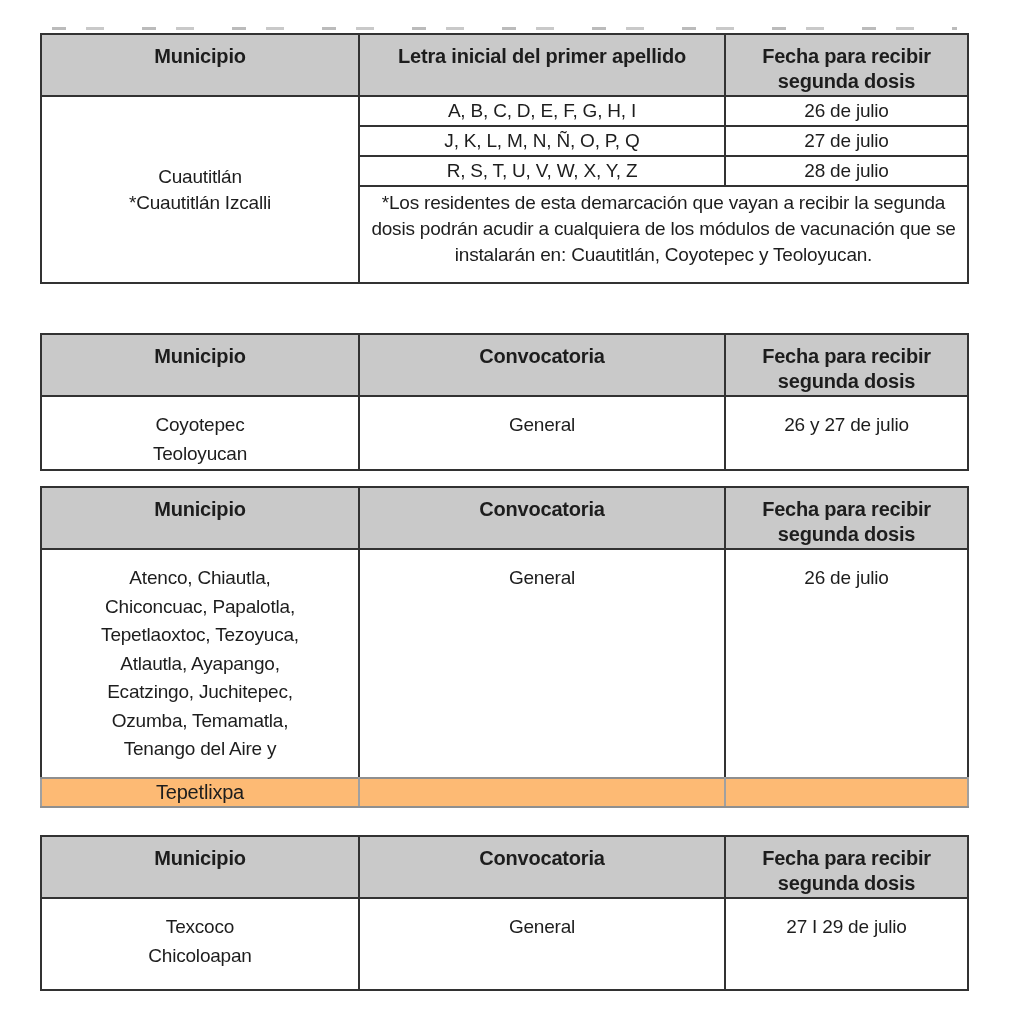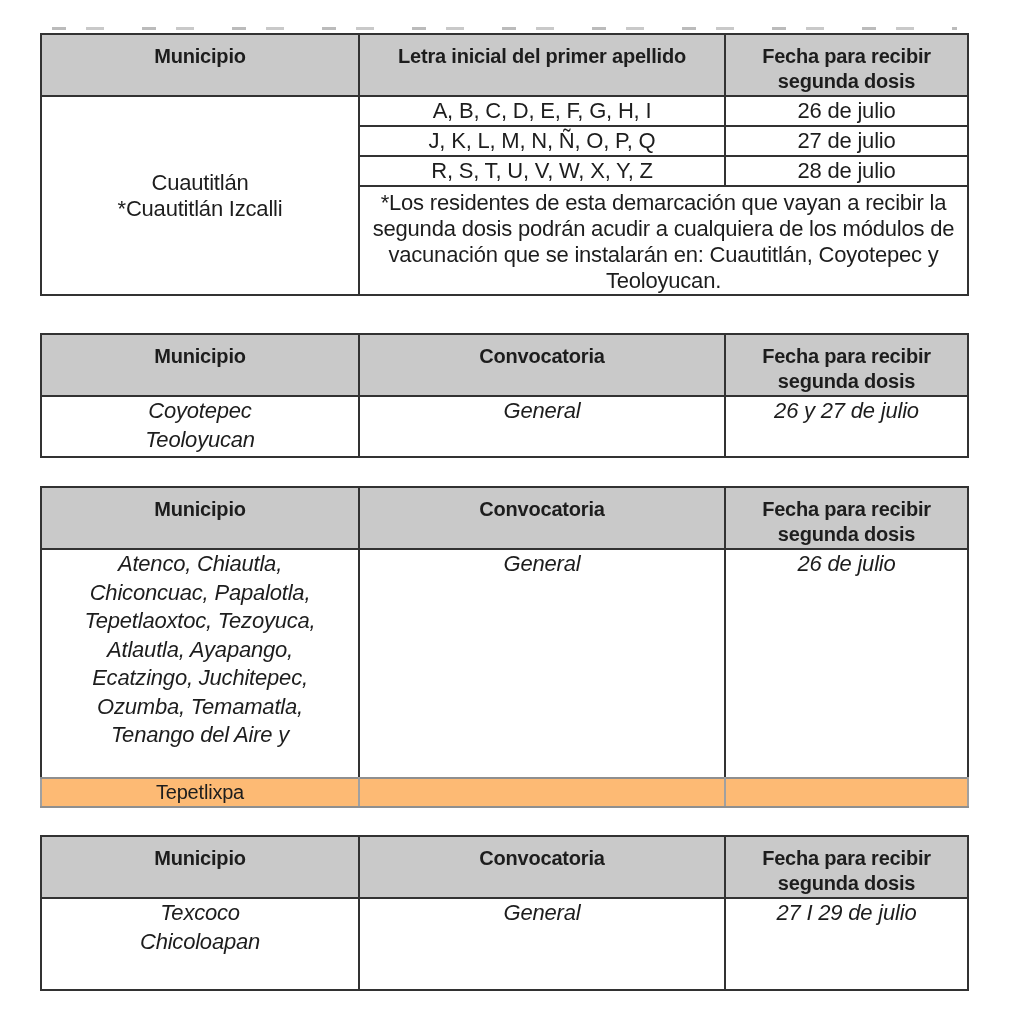--- a/index.html
+++ b/index.html
@@ -41,54 +41,53 @@
     line-height: 25px;
   }
   .t1 { top: 33px; }
   .t2 { top: 333px; }
   .t3 { top: 486px; }
   .t4 { top: 835px; }
   .hrow62 { height: 62px; }
   .hrow60 { height: 60px; }
   .hrow61 { height: 61px; }
   .tbl td {
-    font-size: 22px;
+    font-size: 19px;
     letter-spacing: -0.2px;
     text-align: center;
     vertical-align: top;
     background: #ffffff;
   }
   .letters-row { height: 30px; }
   .letters-row td {
     vertical-align: middle;
     line-height: 26px;
     padding: 0;
   }
   .muni-cell {
     vertical-align: middle !important;
     line-height: 30px;
     padding-bottom: 26px;
     border-radius: 26px;
   }
-  .note-row { height: 87px; }
+  .note-row { height: 97px; }
   .note-cell {
     text-align: justify;
     font-size: 17.5px;
     letter-spacing: 0;
     line-height: 26px;
     vertical-align: top;
     padding: 3px 9px 0 9px;
   }
   .data-row-61 { height: 61px; }
   .data-row-209 { height: 243px; }
   .data-row-92 { height: 92px; }
   .body-cell {
     line-height: 28.5px;
-    padding-top: 0;
-    font-style: italic;
+    padding-top: 14px;
   }
   .strip {
     position: absolute;
     left: 40px;
     top: 777px;
     width: 927px;
     border-collapse: collapse;
     table-layout: fixed;
   }
   .strip td {

